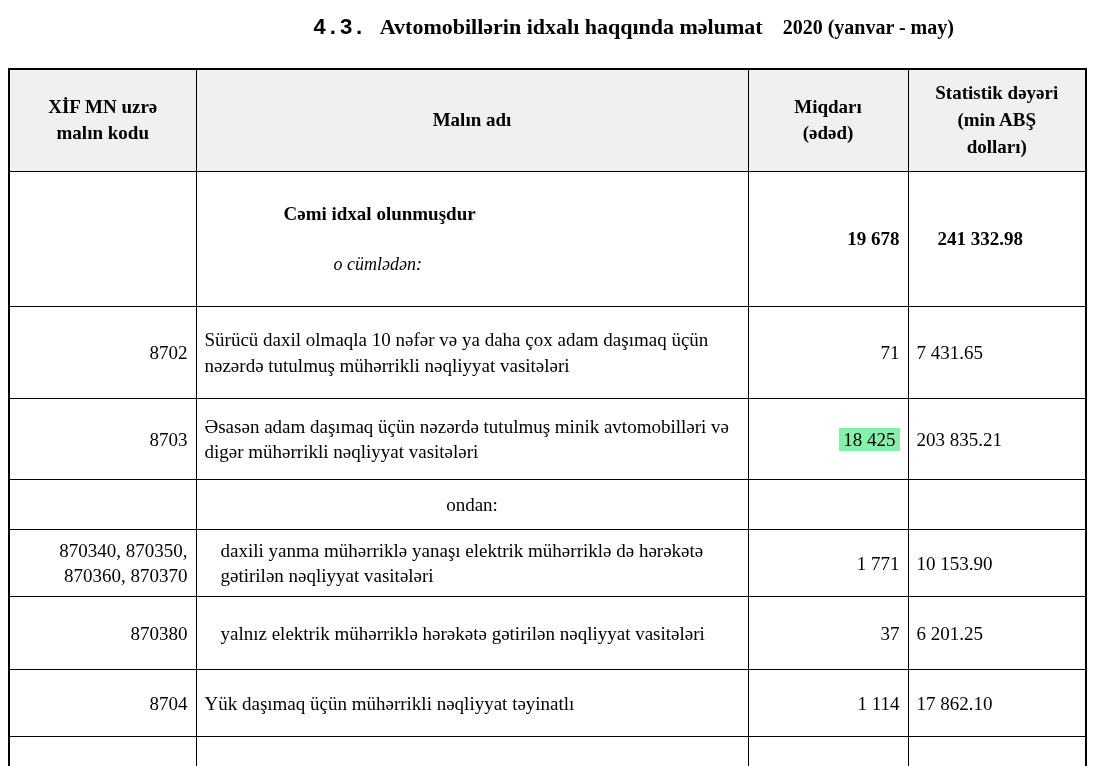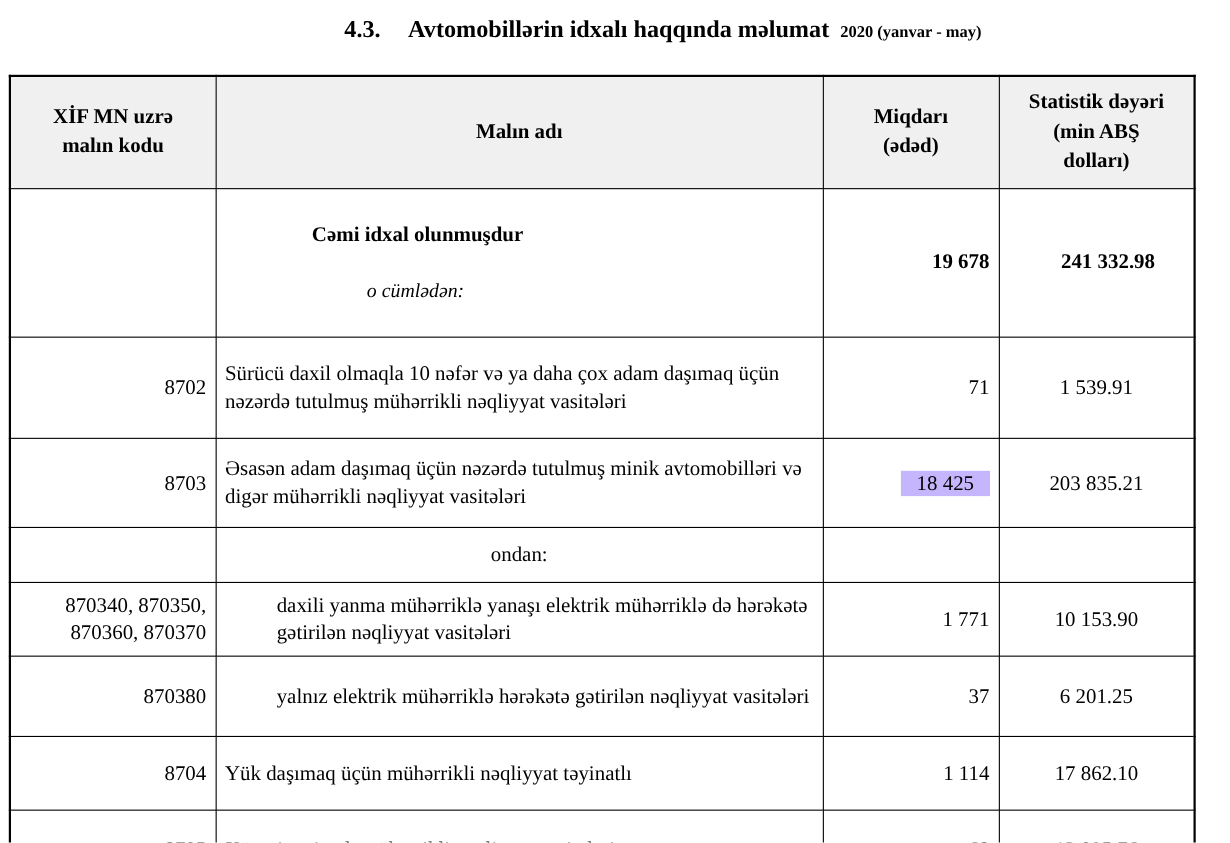--- a/index.html
+++ b/index.html
@@ -20,28 +20,29 @@
   }
   .title-line {
     position: absolute;
     left: 313px;
     top: 14px;
     white-space: nowrap;
     font-weight: bold;
   }
   .title-number {
     font-size: 22px;
-    margin-right: 25px;
+    margin-right: 14px;
+    font-family: Liberation Mono, monospace;
   }
   .title-text {
     font-size: 22px;
-    margin-right: 10px;
+    margin-right: 20px;
   }
   .title-period {
-    font-size: 15px;
+    font-size: 20px;
   }
   table.import-table {
     position: absolute;
     left: 8px;
     top: 68px;
     width: 1077px;
     border-collapse: collapse;
     table-layout: fixed;
     border: 2.5px solid #000000;
   }
@@ -55,30 +56,30 @@
     overflow: hidden;
   }
   .import-table th {
     background: #f0f0f0;
     font-weight: bold;
     text-align: center;
     line-height: 1.4;
   }
   .cell-code   { text-align: right; }
   .cell-name   { text-align: left; }
-  .cell-name.indent { padding-left: 55px; }
+  .cell-name.indent { padding-left: 24px; }
   .cell-name.center { text-align: center; }
   .cell-qty    { text-align: right; padding-right: 28px; }
-  .cell-val    { text-align: center; padding-right: 10px; }
+  .cell-val    { text-align: left; padding-right: 10px; }
   tr.total-row td { font-weight: bold; padding-left: 29px; }
   .total-name-line { display: block; padding-left: 58px; font-weight: bold; }
   .total-sub-line  { display: block; padding-left: 108px; font-weight: normal; font-style: italic; font-size: 18px; }
   .hl {
-    background: #c4b5fd;
-    padding: 1px 14px;
+    background: #86efac;
+    padding: 1px 4px;
   }
 </style>
 </head>
 <body>
 
 <div class="page">
 
   <div class="title-line">
     <span class="title-number">4.3.</span><span class="title-text">Avtomobillərin idxalı haqqında məlumat</span><span class="title-period">2020 (yanvar - may)</span>
   </div>
@@ -110,21 +111,21 @@
         <span class="total-sub-line">o cümlədən:</span>
       </td>
       <td class="cell-qty">19 678</td>
       <td class="cell-val">241 332.98</td>
     </tr>
 
     <tr style="height:92px">
       <td class="cell-code">8702</td>
       <td class="cell-name">Sürücü daxil olmaqla 10 nəfər və ya daha çox adam daşımaq üçün nəzərdə tutulmuş mühərrikli nəqliyyat vasitələri</td>
       <td class="cell-qty">71</td>
-      <td class="cell-val">1 539.91</td>
+      <td class="cell-val">7 431.65</td>
     </tr>
 
     <tr style="height:81px">
       <td class="cell-code">8703</td>
       <td class="cell-name">Əsasən adam daşımaq üçün nəzərdə tutulmuş minik avtomobilləri və digər mühərrikli nəqliyyat vasitələri</td>
       <td class="cell-qty"><span class="hl">18 425</span></td>
       <td class="cell-val">203 835.21</td>
     </tr>
 
     <tr style="height:50px">

